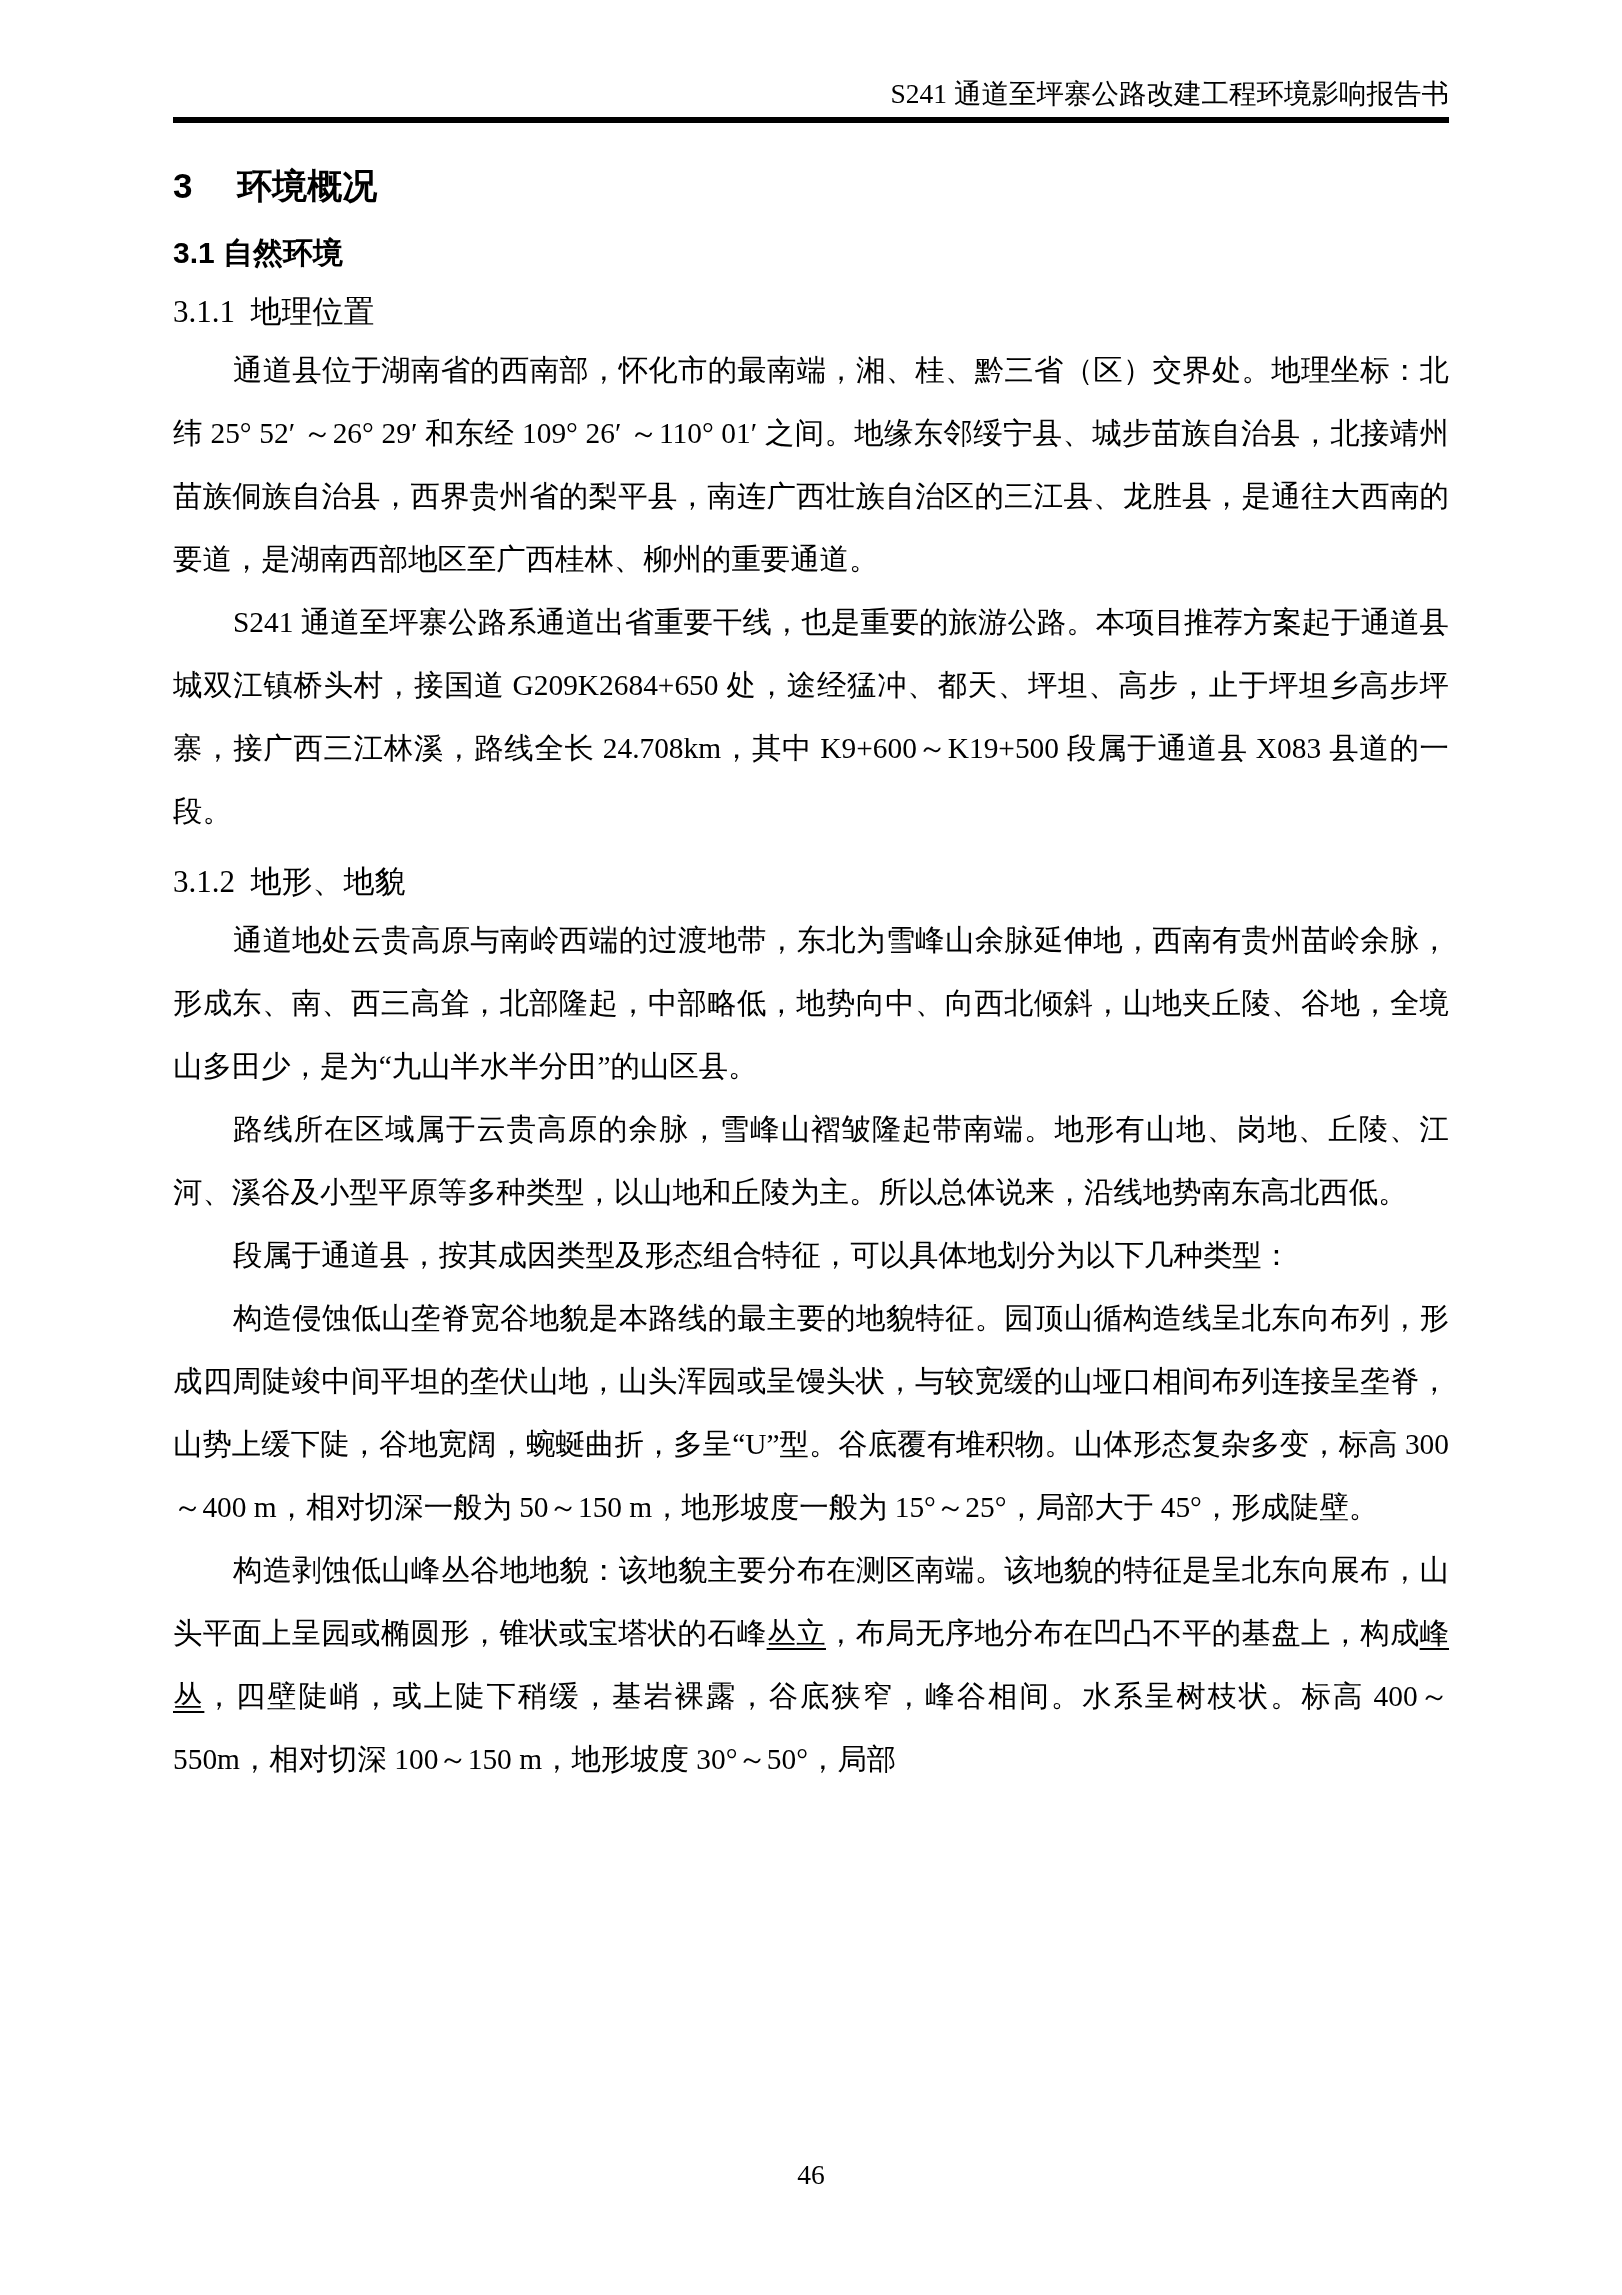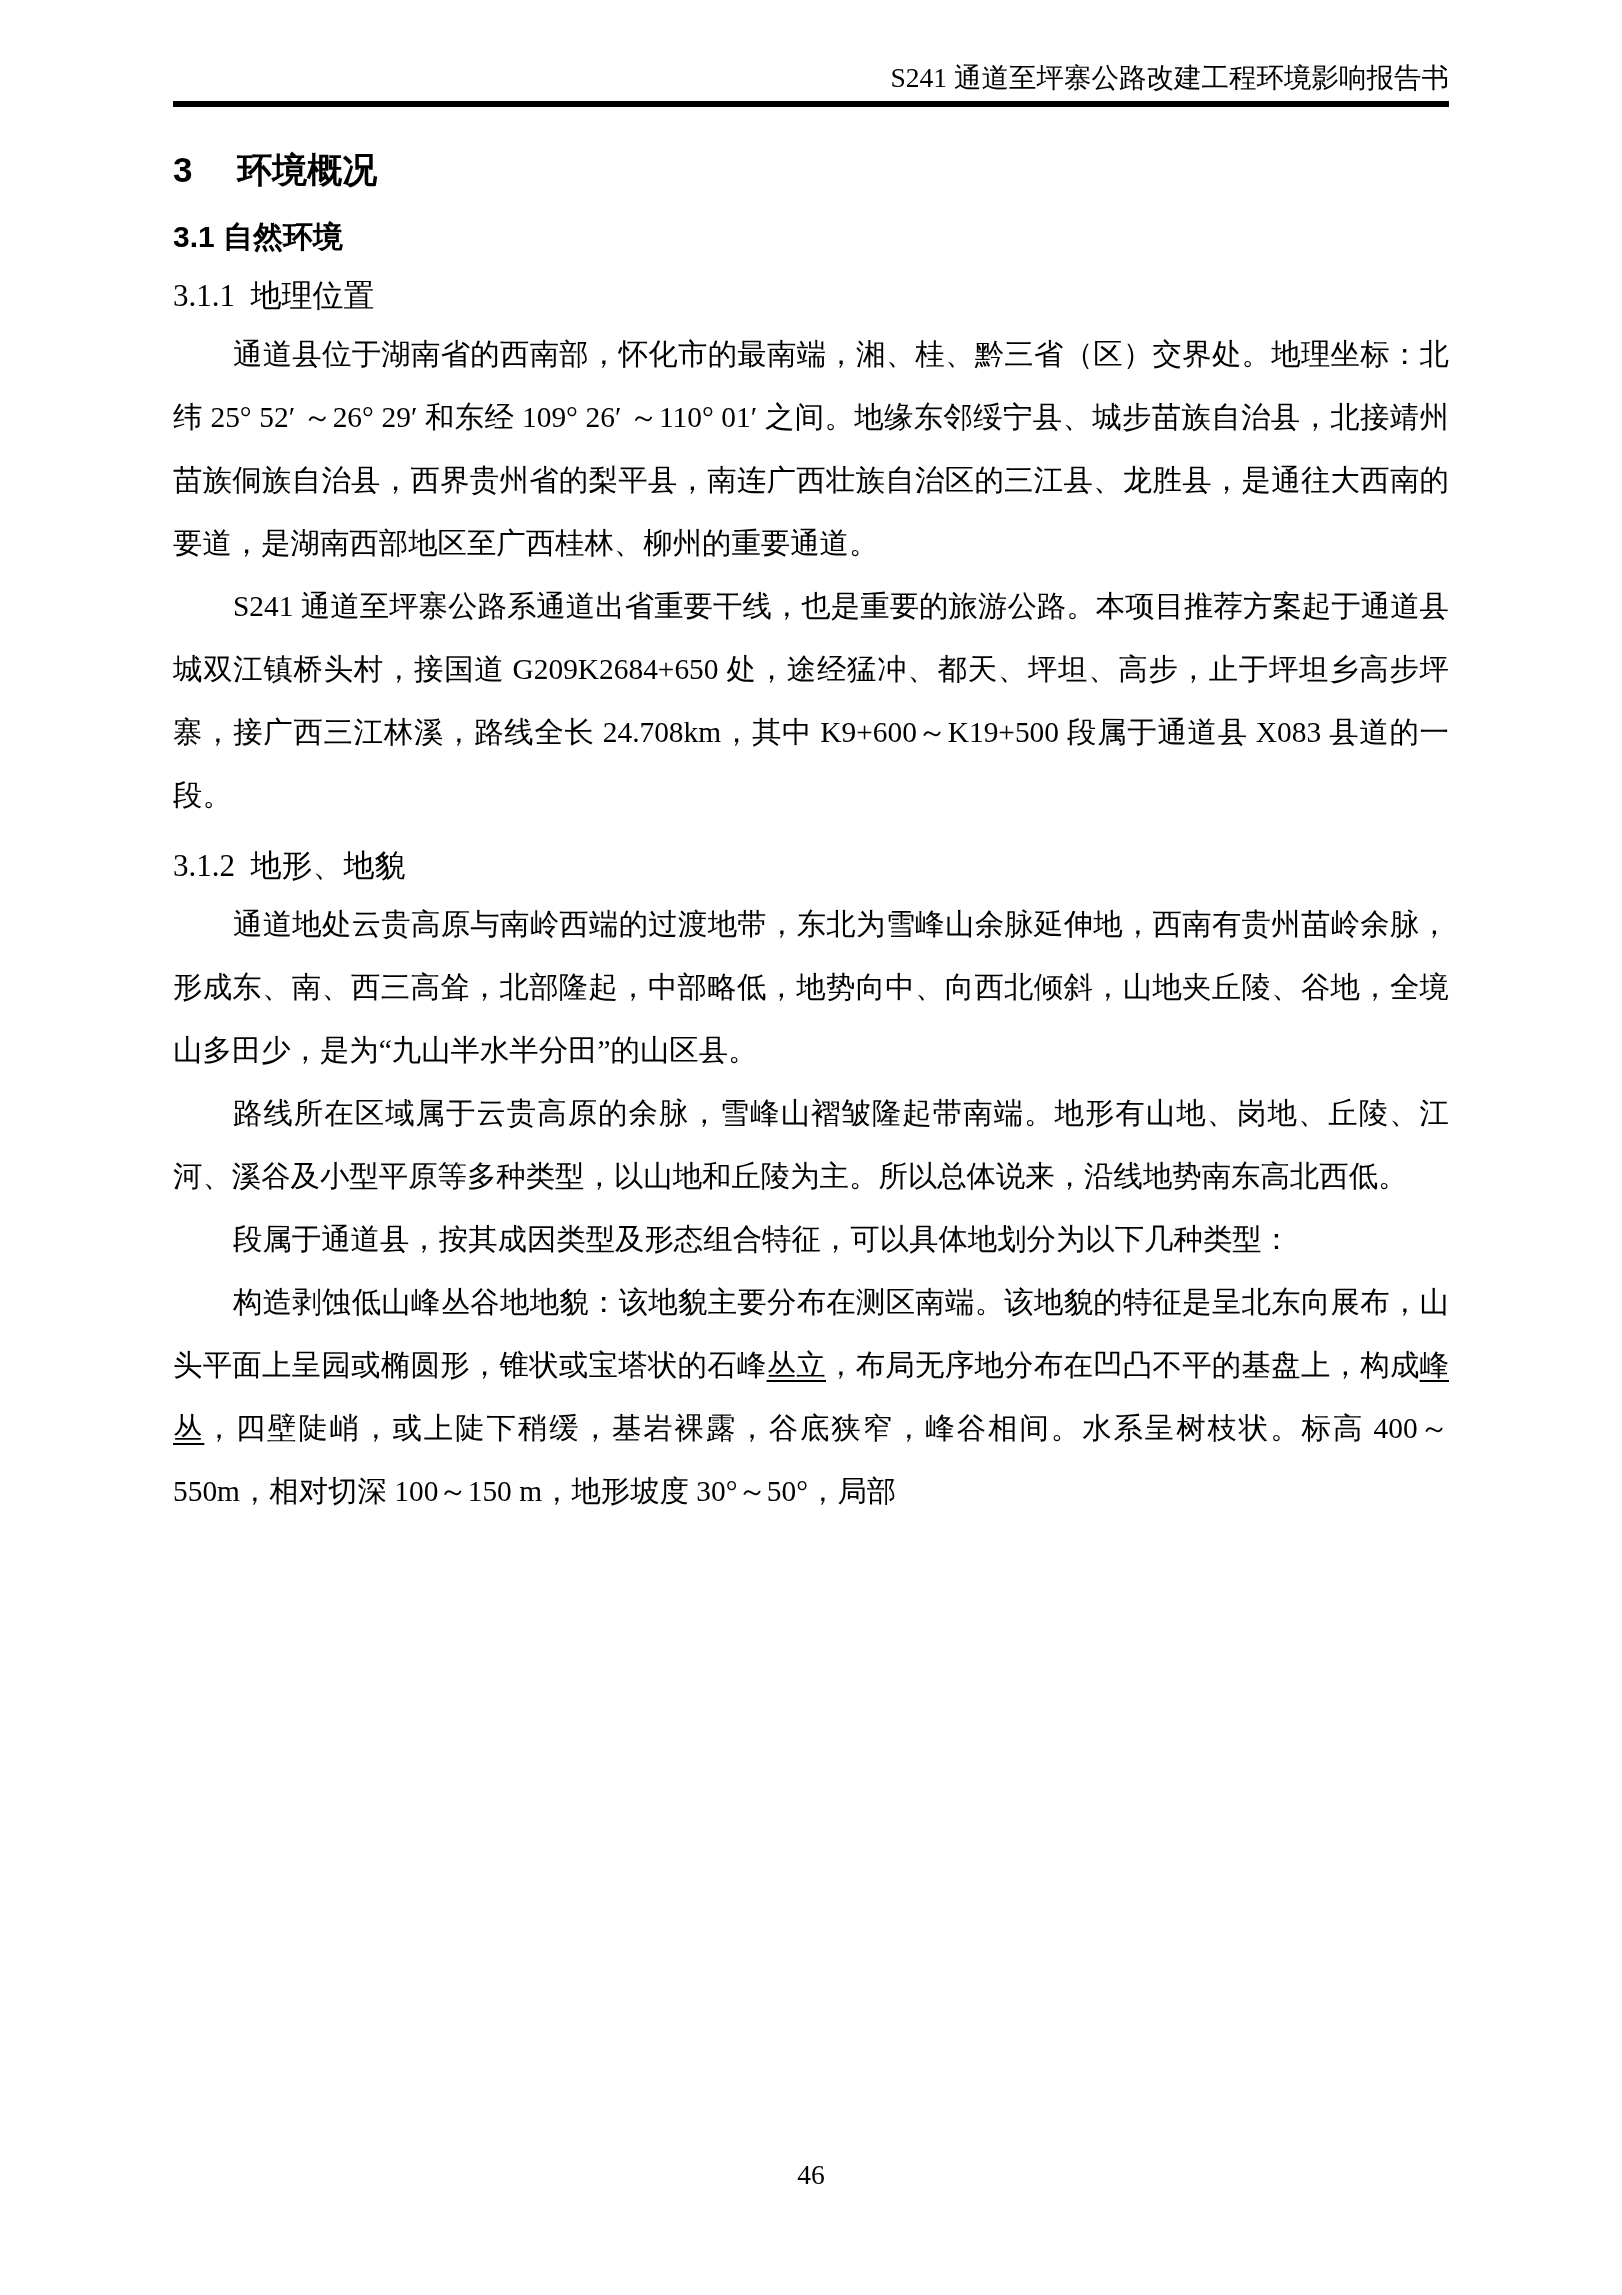--- a/index.html
+++ b/index.html
@@ -15,21 +15,21 @@
     color: #000000;
     font-family: "Liberation Serif", serif;
     overflow: hidden;
   }
   .margins {
     margin-left: 173px;
     margin-right: 173px;
   }
   
   .header {
-    padding-top: 62px;
+    padding-top: 78px;
   }
   .header-title {
     text-align: right;
     font-size: 27.5px;
     line-height: 31px;
     padding-bottom: 7.9px;
     white-space: pre-wrap;
   }
   .header-rule {
     height: 5.9px;
@@ -107,20 +107,21 @@
     <p class="para">S241 通道至坪寨公路系通道出省重要干线，也是重要的旅游公路。本项目推荐方案起于通道县城双江镇桥头村，接国道 G209K2684+650 处，途经猛冲、都天、坪坦、高步，止于坪坦乡高步坪寨，接广西三江林溪，路线全长 24.708km，其中 K9+600～K19+500 段属于通道县 X083 县道的一段。</p>
 
     <div class="h3 second">3.1.2  地形、地貌</div>
 
     <p class="para">通道地处云贵高原与南岭西端的过渡地带，东北为雪峰山余脉延伸地，西南有贵州苗岭余脉，形成东、南、西三高耸，北部隆起，中部略低，地势向中、向西北倾斜，山地夹丘陵、谷地，全境山多田少，是为“九山半水半分田”的山区县。</p>
 
     <p class="para">路线所在区域属于云贵高原的余脉，雪峰山褶皱隆起带南端。地形有山地、岗地、丘陵、江河、溪谷及小型平原等多种类型，以山地和丘陵为主。所以总体说来，沿线地势南东高北西低。</p>
 
     <p class="para">段属于通道县，按其成因类型及形态组合特征，可以具体地划分为以下几种类型：</p>
 
+    <p class="para">构造侵蚀低山垄脊宽谷地貌是本路线的最主要的地貌特征。园顶山循构造线呈北东向布列，形成四周陡竣中间平坦的垄伏山地，山头浑园或呈馒头状，与较宽缓的山垭口相间布列连接呈垄脊，山势上缓下陡，谷地宽阔，蜿蜒曲折，多呈“U”型。谷底覆有堆积物。山体形态复杂多变，标高 300～400 m，相对切深一般为 50～150 m，地形坡度一般为 15°～25°，局部大于 45°，形成陡壁。</p>
 
     <p class="para"><span>构造剥蚀低山峰丛谷地地貌：该地貌主要分布在测区南端。该地貌的特征是呈北东向展布，山头平面上呈园或椭圆形，锥状或宝塔状的石峰</span><span class="u">丛立</span><span>，布局无序地分布在凹凸不平的基盘上，构成</span><span class="u">峰丛</span><span>，四壁陡峭，或上陡下稍缓，基岩裸露，谷底狭窄，峰谷相间。水系呈树枝状。标高 400～550m，相对切深 100～150 m，地形坡度 30°～50°，局部</span></p>
 
   </div>
 
   <div class="footer">
     <span>46</span>
   </div>
 
 </div>

